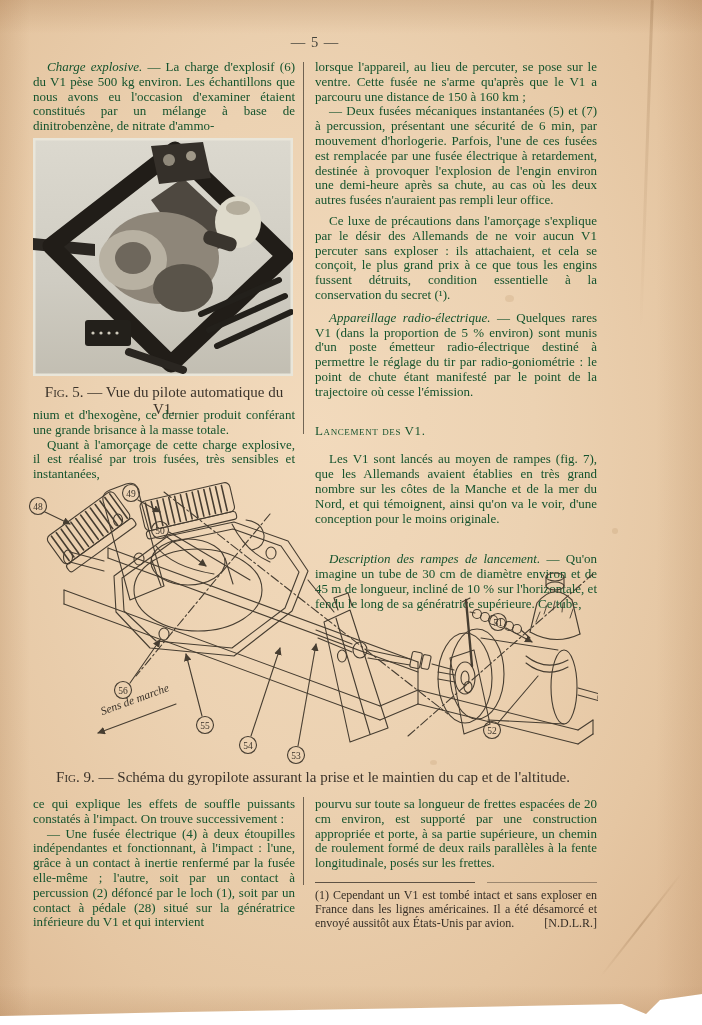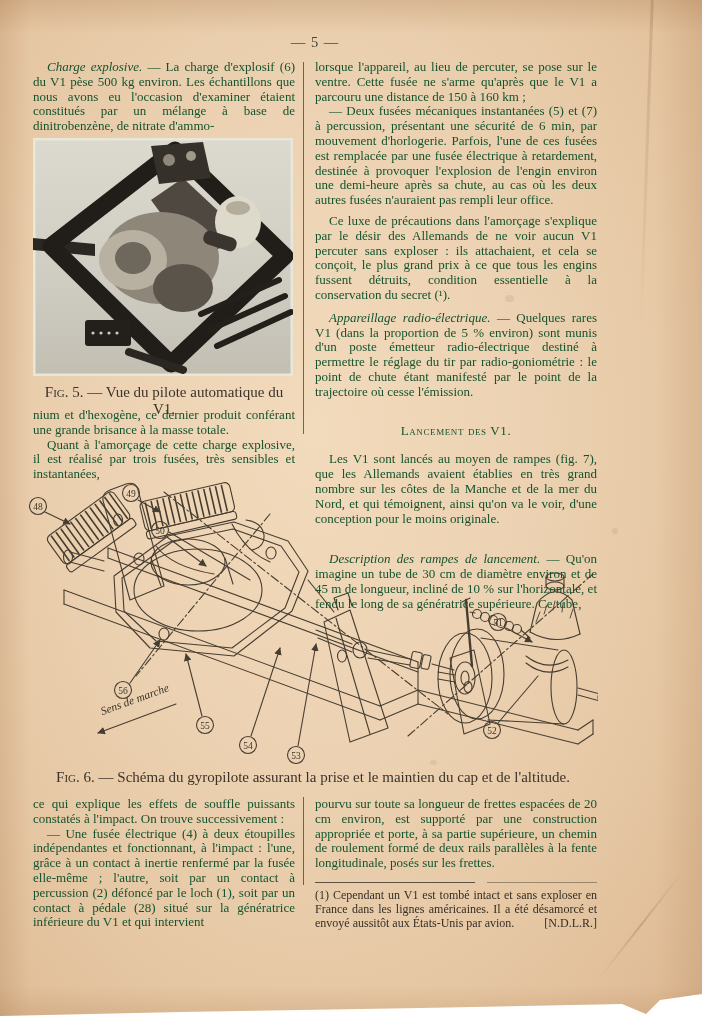--- a/index.html
+++ b/index.html
@@ -18,21 +18,21 @@
   #crease-b{right:60px;top:860px;width:2px;height:130px;transform:rotate(38deg);
             background:linear-gradient(180deg, rgba(120,80,40,0), rgba(120,80,40,.25), rgba(120,80,40,0));}
   .spot{position:absolute;border-radius:50%;background:rgba(150,95,45,.12);}
   .txt{position:absolute;color:#14532d;font-size:13px;line-height:14.8px;text-align:justify;}
   .txt p{margin:0;}
   .txt p.ind{text-indent:14px;}
   .pgnum{position:absolute;left:0;top:34px;width:630px;text-align:center;
          font-size:14.5px;color:#45443c;letter-spacing:1px;}
   .cap{position:absolute;color:#3b332a;font-size:15px;text-align:center;}
   .cap .figlbl{font-variant:small-caps;}
-  .heading{font-variant:small-caps;text-align:center;letter-spacing:.6px;margin:24px 0 14px !important;text-indent:0 !important;}
+  .heading{font-variant:small-caps;text-align:left;letter-spacing:.6px;margin:24px 0 14px !important;text-indent:0 !important;}
   .vrule{position:absolute;width:1px;background:rgba(59,51,42,.7);}
   .frule{position:absolute;height:1px;background:rgba(59,51,42,.8);}
   #photo{position:absolute;left:33px;top:138px;width:260px;height:238px;}
   #diagram{position:absolute;left:18px;top:462px;width:580px;height:305px;}
   #fn{position:absolute;left:315px;top:889px;width:282px;font-size:12px;line-height:13.8px;
       text-align:justify;color:#352e26;}
   #fn .ndlr{position:absolute;right:0;bottom:0;padding-left:47px;}
   svg text{font-family:"Liberation Serif","DejaVu Serif",serif;fill:#3b332a;}
   .dg{stroke:#463d31;stroke-width:1.1;fill:none;stroke-linecap:round;stroke-linejoin:round;}
 </style>
@@ -286,21 +286,21 @@
   </g>
 
   <g>
     <path class="dg" stroke-width="1.6" d="M158,242 L80,271" marker-end="url(#ah)"></path>
     <text x="118" y="241" font-size="11.5" font-style="italic" text-anchor="middle" transform="rotate(-20 118 241)">Sens de marche</text>
   </g>
 </svg>
 </div>
 
 <div class="cap" style="left:33px;top:769px;width:560px;">
-  <span class="figlbl">Fig. 6.</span><span> — Schéma du gyropilote assurant la prise et le maintien du cap et de l'altitude.</span>
+  <span class="figlbl">Fig. 9.</span><span> — Schéma du gyropilote assurant la prise et le maintien du cap et de l'altitude.</span>
 </div>
 
 <div class="txt" style="left:33px;top:797px;width:262px;">
   <p>ce qui explique les effets de souffle puissants constatés à l'impact. On trouve successivement :</p>
   <p class="ind">— Une fusée électrique (4) à deux étoupilles indépendantes et fonctionnant, à l'impact : l'une, grâce à un contact à inertie renfermé par la fusée elle-même ; l'autre, soit par un contact à percussion (2) défoncé par le loch (1), soit par un contact à pédale (28) situé sur la génératrice inférieure du V1 et qui intervient</p>
 </div>
 
 <div class="txt" style="left:315px;top:797px;width:282px;">
   <p>pourvu sur toute sa longueur de frettes espacées de 20 cm environ, est supporté par une construction appropriée et porte, à sa partie supérieure, un chemin de roulement formé de deux rails parallèles à la fente longitudinale, posés sur les frettes.</p>
 </div>

